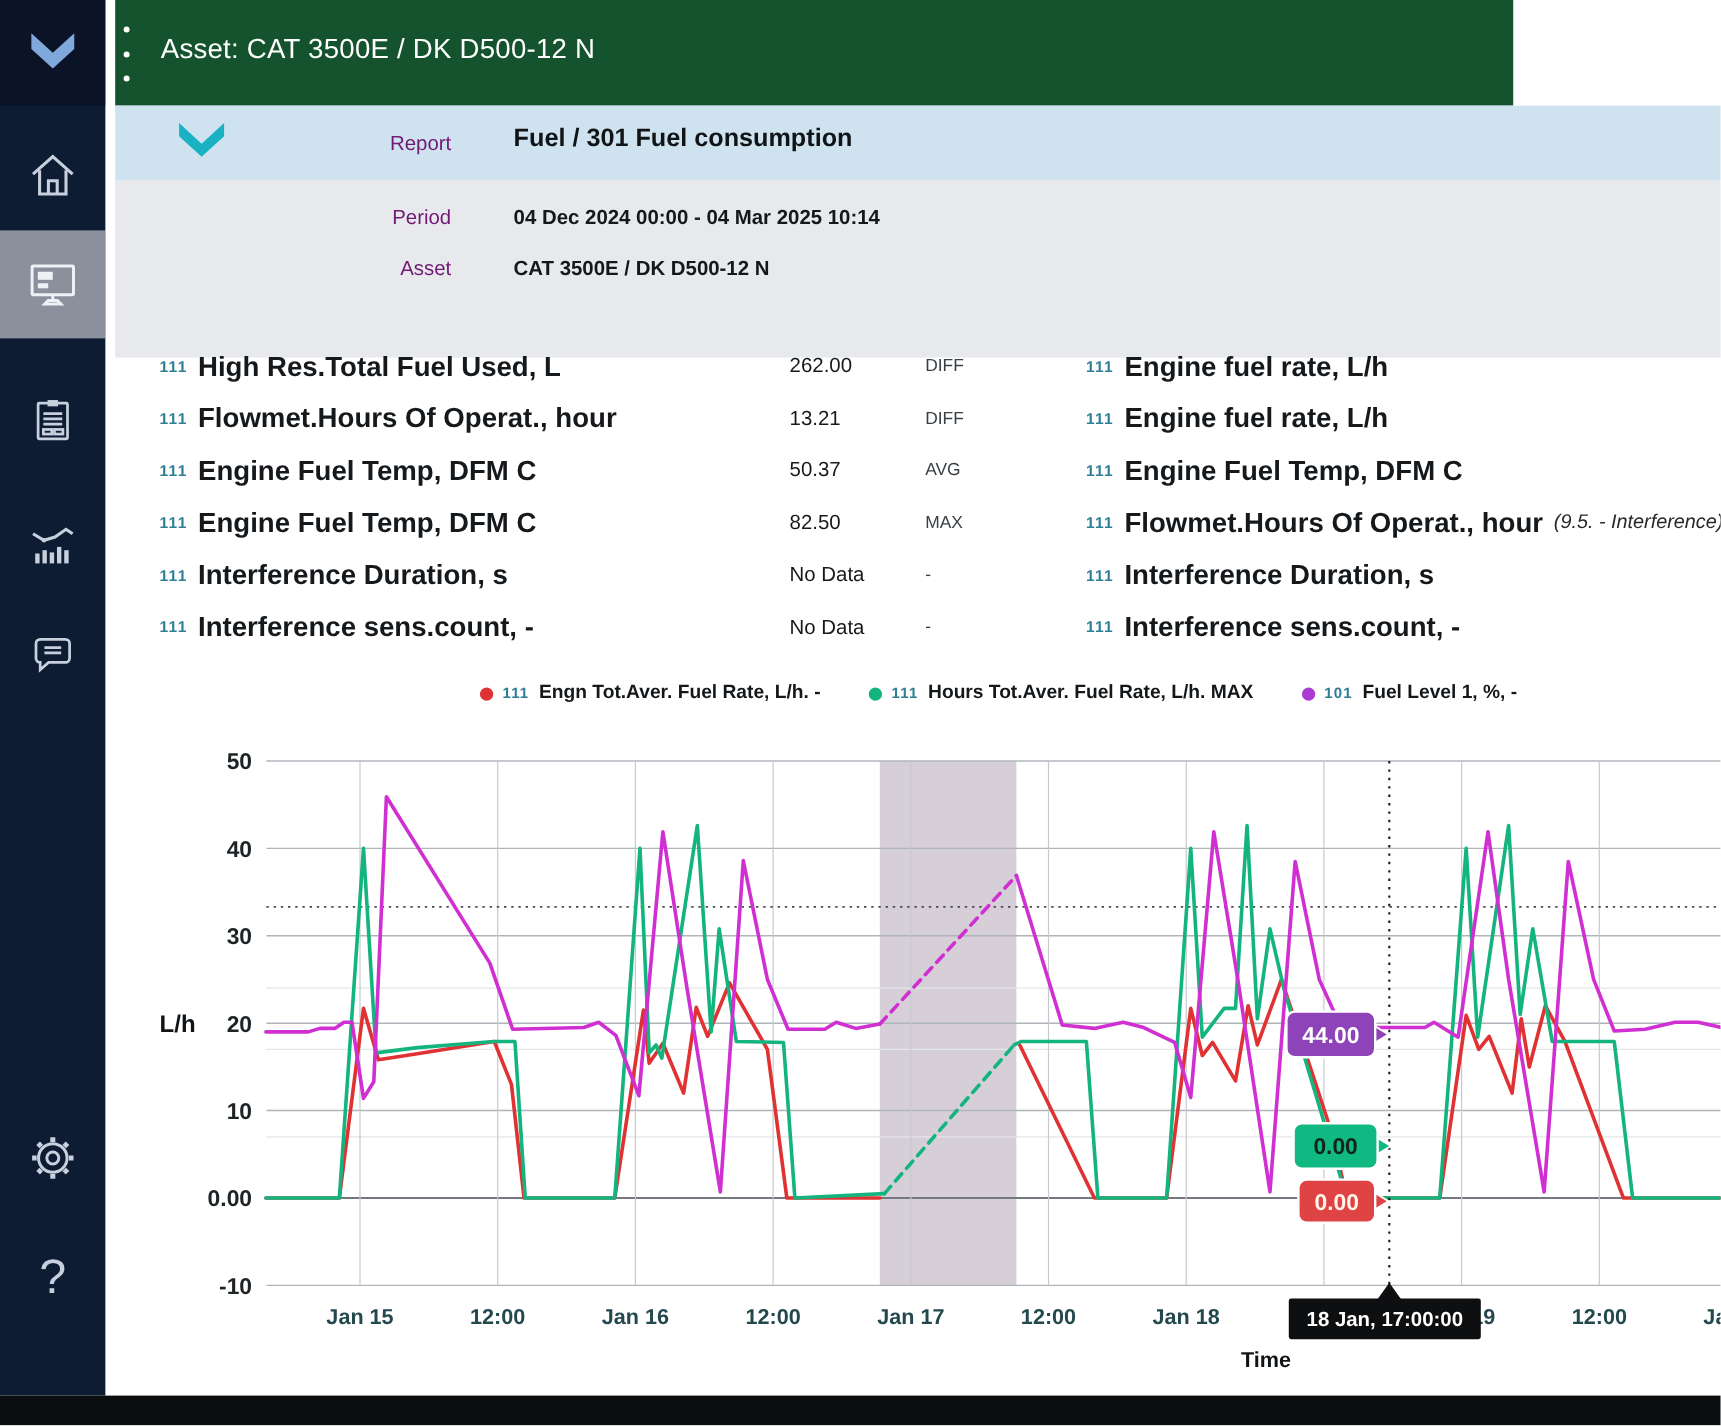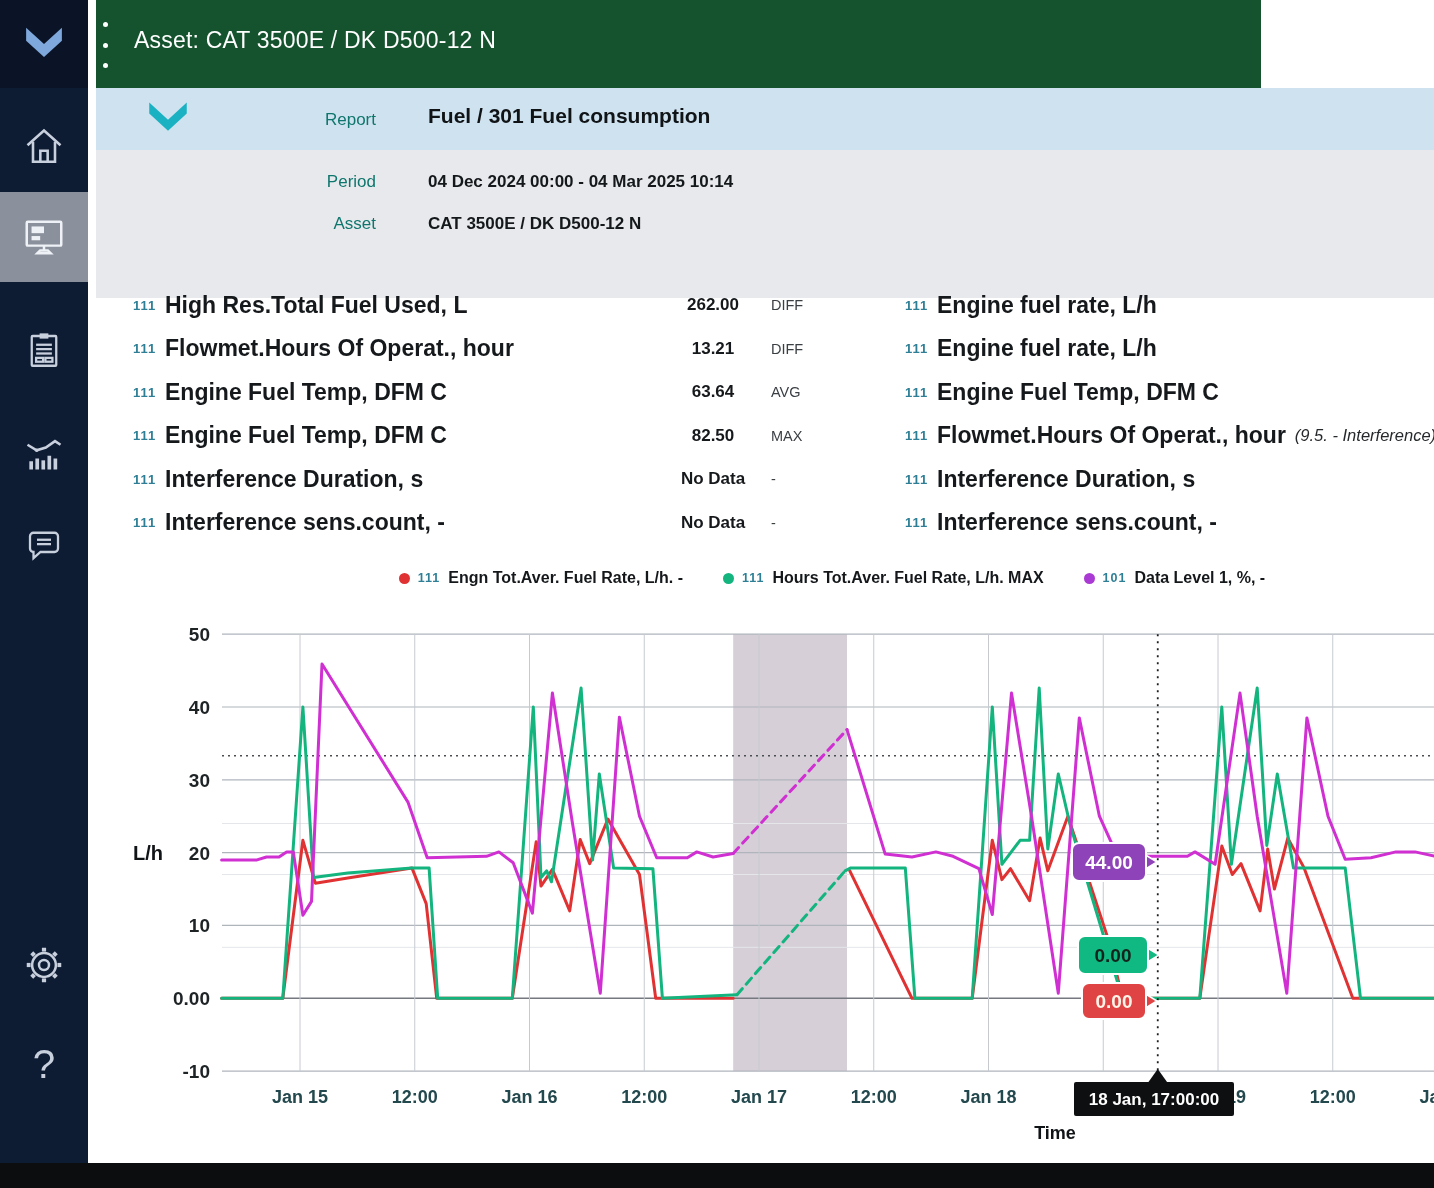--- a/index.html
+++ b/index.html
@@ -21,40 +21,40 @@
   .topbar { position:absolute; left:0; top:0; width:1165px; height:88px; background:#14532d; }
   .kebab { position:absolute; left:2px; top:22px; width:14px; height:46px;
            display:flex; flex-direction:column; align-items:center; justify-content:space-between; cursor:pointer; }
   .kebab i { width:5px; height:5px; border-radius:50%; background:#ffffff; }
   .topbar-title { position:absolute; left:38px; top:0; height:88px; line-height:80px;
                   color:#ffffff; font-size:23px; font-weight:500; letter-spacing:.2px; }
 
   .report-row { position:absolute; left:0; top:88px; width:1338px; height:62px; background:#cfe2ef; }
   .report-chevron { position:absolute; left:47px; top:11px; }
   .lbl-col { position:absolute; left:140px; width:140px; text-align:right;
-             font-size:17px; color:#0f766e; }
+             font-size:17px; color:#701a75; }
   .report-row .lbl-col { top:22px; }
   .report-value { position:absolute; left:332px; top:16px; font-size:21px; font-weight:700; color:#101417; }
 
   .meta-block { position:absolute; left:0; top:150px; width:1338px; height:148px; background:#e8e9ec; }
   .meta-label-period { top:22px; }
   .meta-label-asset { top:64px; }
   .meta-value { position:absolute; left:332px; font-size:17px; font-weight:700; color:#14181b;text-align:center; }
   .meta-value.v-period { top:22px; }
   .meta-value.v-asset { top:64px; }
 
   
   .metrics { position:absolute; left:0; top:285px; width:1338px; height:268px; }
   .mrow { position:absolute; display:flex; align-items:center; height:40px; cursor:pointer; }
   .mrow-l { left:37px; width:693px; }
   .mrow-r { left:809px; width:525px; }
   .pid { width:32px; font-size:13px; font-weight:600; color:#2e7f96; letter-spacing:1px; flex:0 0 32px; }
   .plabel { font-size:23px; font-weight:700; color:#16191c; white-space:nowrap; }
   .mrow-l .plabel { flex:1 1 auto; }
-  .pvalue { flex:0 0 110px; text-align:center; font-size:17px; font-weight:700; color:#16191c; }
+  .pvalue { flex:0 0 110px; text-align:left; font-size:17px; font-weight:400; color:#16191c; }
   .pagg { flex:0 0 55px; margin-left:3px; font-size:14.5px; color:#3a3f44; }
   .pnote { font-size:16.5px; font-style:italic; color:#26292c; margin-left:9px; white-space:nowrap; }
 
   
   .legend { position:absolute; left:134px; top:562px; width:1204px; height:32px;
             display:flex; align-items:center; justify-content:center; gap:40px; }
   .litem { display:flex; align-items:center; gap:8px; cursor:pointer; }
   .ldot { width:11px; height:11px; border-radius:50%; flex:0 0 11px; }
   .lid { font-size:12.5px; font-weight:600; color:#2e7f96; letter-spacing:1px; }
   .llabel { font-size:16px; font-weight:700; color:#15181b; white-space:nowrap; }
@@ -190,21 +190,21 @@
           </div>
           <div class="mrow mrow-l" style="top: 43.5px;">
             <span class="pid">111</span>
             <span class="plabel">Flowmet.Hours Of Operat., hour</span>
             <span class="pvalue">13.21</span>
             <span class="pagg">DIFF</span>
           </div>
           <div class="mrow mrow-l" style="top: 87px;">
             <span class="pid">111</span>
             <span class="plabel">Engine Fuel Temp, DFM C</span>
-            <span class="pvalue">63.64</span>
+            <span class="pvalue">50.37</span>
             <span class="pagg">AVG</span>
           </div>
           <div class="mrow mrow-l" style="top: 130.5px;">
             <span class="pid">111</span>
             <span class="plabel">Engine Fuel Temp, DFM C</span>
             <span class="pvalue">82.50</span>
             <span class="pagg">MAX</span>
           </div>
           <div class="mrow mrow-l" style="top: 174px;">
             <span class="pid">111</span>
@@ -255,21 +255,21 @@
           <span class="llabel">Engn Tot.Aver. Fuel Rate, L/h. -</span>
         </div>
         <div class="litem">
           <span class="ldot" style="background: rgb(19, 180, 126);"></span>
           <span class="lid">111</span>
           <span class="llabel">Hours Tot.Aver. Fuel Rate, L/h. MAX</span>
         </div>
         <div class="litem">
           <span class="ldot" style="background: rgb(169, 58, 212);"></span>
           <span class="lid">101</span>
-          <span class="llabel">Data Level 1, %, -</span>
+          <span class="llabel">Fuel Level 1, %, -</span>
         </div>
       </div>
 
     <div class="chart-wrap">
       <svg id="chart-svg" width="1338" height="560" viewBox="0 0 1338 560">
           <rect x="637.18125" y="28.149999999999977" width="113.79375000000005" height="436.98" fill="rgba(152,135,158,0.40)"></rect>
           <line x1="126" y1="217.508" x2="1338" y2="217.508" stroke="#e4e6ea" stroke-width="1"></line>
           <line x1="126" y1="268.48900000000003" x2="1338" y2="268.48900000000003" stroke="#e4e6ea" stroke-width="1"></line>
           <line x1="126" y1="341.319" x2="1338" y2="341.319" stroke="#e4e6ea" stroke-width="1"></line>
           <line x1="126" y1="28.149999999999977" x2="1338" y2="28.149999999999977" stroke="#b0b5bc" stroke-width="1.2"></line>

